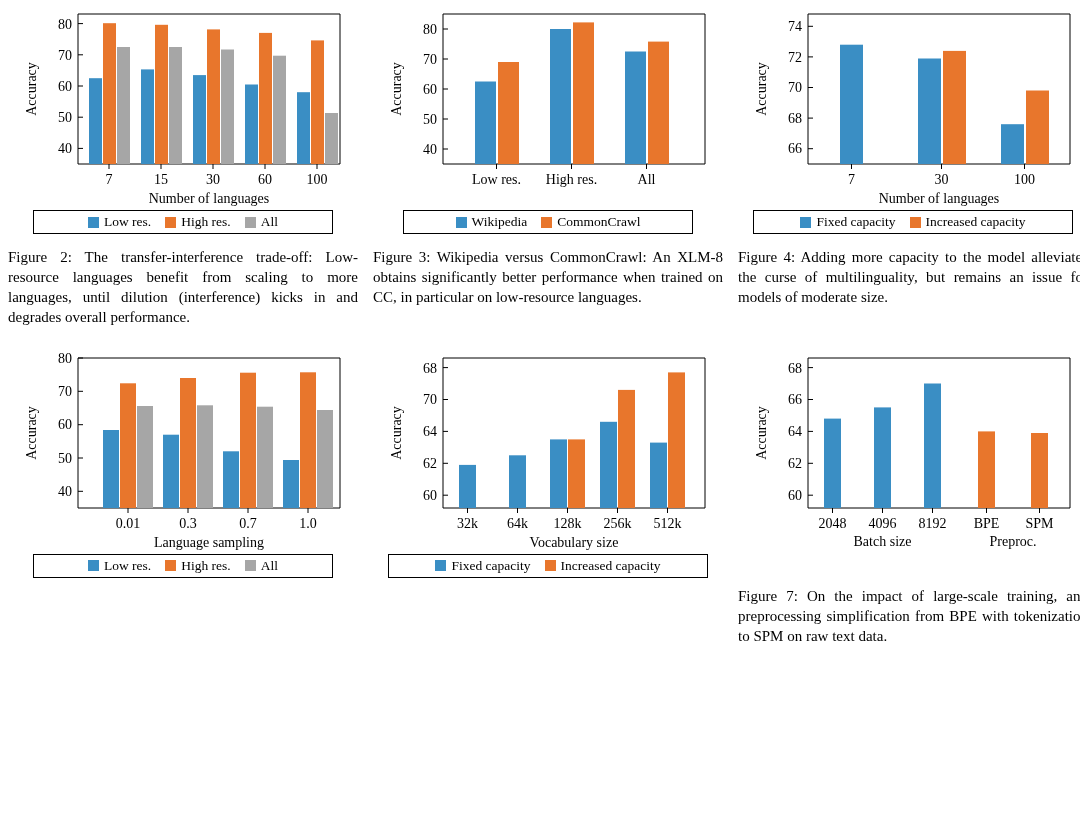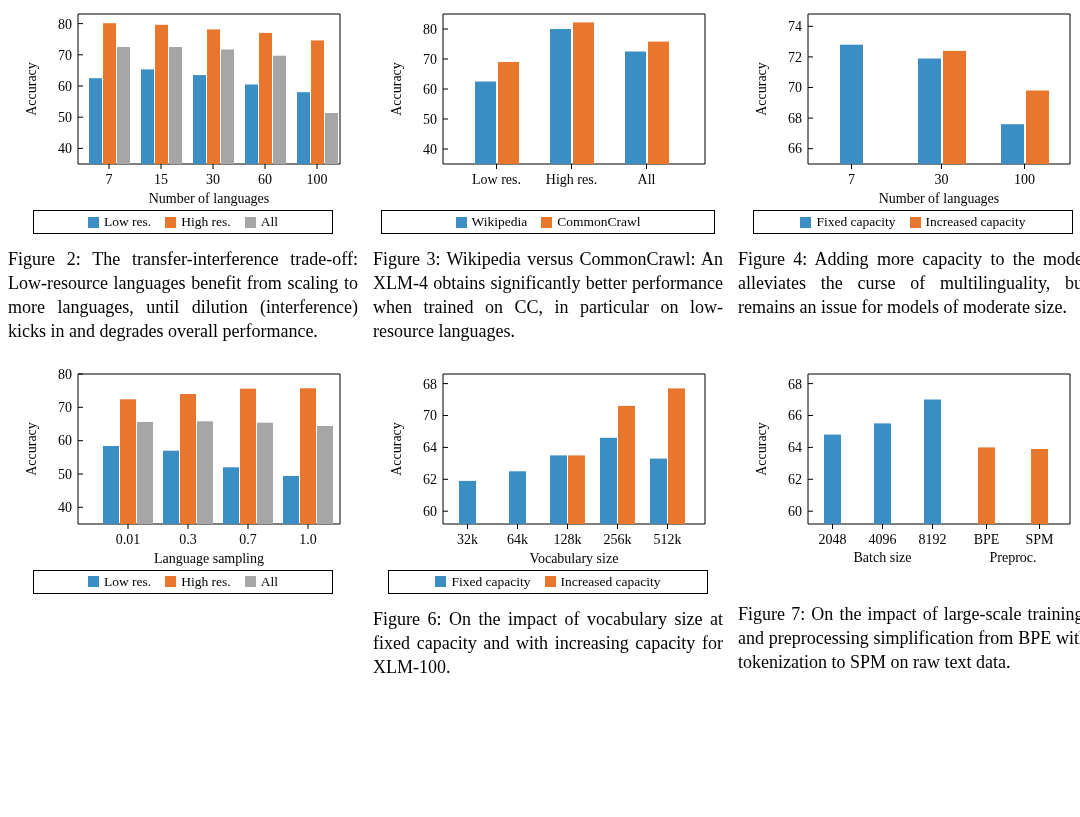--- a/index.html
+++ b/index.html
@@ -49,21 +49,21 @@
     align-items: center;
     gap: 5px;
     white-space: nowrap;
   }
   .swatch {
     width: 11px;
     height: 11px;
     display: inline-block;
   }
   .caption {
-    font-size: 18px;
+    font-size: 15px;
     line-height: 1.33;
     text-align: justify;
     text-justify: inter-word;
     margin-top: 14px;
     hyphens: auto;
     -webkit-hyphens: auto;
   }
   .axis-label {
     font-size: 14px;
     font-family: "Liberation Serif", serif;
@@ -203,31 +203,31 @@
             <line x1="188.5" y1="158" x2="188.5" y2="163"></line>
             <line x1="263.5" y1="158" x2="263.5" y2="163"></line>
           </g>
           <g class="tick-text" text-anchor="middle">
             <text x="113.5" y="178">Low res.</text>
             <text x="188.5" y="178">High res.</text>
             <text x="263.5" y="178">All</text>
           </g>
         </svg>
       </div>
-      <div class="legend" style="width:334px">
+      <div class="legend" style="width:290px">
         <span class="legend-item">
             <span class="swatch" style="background:#3a8ec4"></span>
             <span>Wikipedia</span>
           </span>
         <span class="legend-item">
             <span class="swatch" style="background:#e8762c"></span>
             <span>CommonCrawl</span>
           </span>
       </div>
-      <div class="caption">Figure 3: Wikipedia versus CommonCrawl: An XLM-4 obtains significantly better performance when trained on CC, in particular on low-resource languages.</div>
+      <div class="caption">Figure 3: Wikipedia versus CommonCrawl: An XLM-8 obtains significantly better performance when trained on CC, in particular on low-resource languages.</div>
     </div>
   </div>
 
   <div class="cell">
     <div class="figure-block">
       <div class="plot-wrap">
         <svg width="330" height="200" viewBox="0 0 330 200">
           <line x1="60" y1="8" x2="60" y2="158" stroke="#000" stroke-width="1"></line>
           <line x1="60" y1="158" x2="322" y2="158" stroke="#000" stroke-width="1"></line>
           <line x1="322" y1="8" x2="322" y2="158" stroke="#000" stroke-width="1"></line>
@@ -418,21 +418,20 @@
       <div class="legend" style="width:320px">
         <span class="legend-item">
             <span class="swatch" style="background:#3a8ec4"></span>
             <span>Fixed capacity</span>
           </span>
         <span class="legend-item">
             <span class="swatch" style="background:#e8762c"></span>
             <span>Increased capacity</span>
           </span>
       </div>
-      <div class="caption">Figure 6: On the impact of vocabulary size at fixed capacity and with increasing capacity for XLM-100.</div>
     </div>
   </div>
 
   <div class="cell row2">
     <div class="figure-block">
       <div class="plot-wrap">
         <svg width="330" height="200" viewBox="0 0 330 200">
           <line x1="60" y1="8" x2="60" y2="158" stroke="#000" stroke-width="1"></line>
           <line x1="60" y1="158" x2="322" y2="158" stroke="#000" stroke-width="1"></line>
           <line x1="322" y1="8" x2="322" y2="158" stroke="#000" stroke-width="1"></line>

